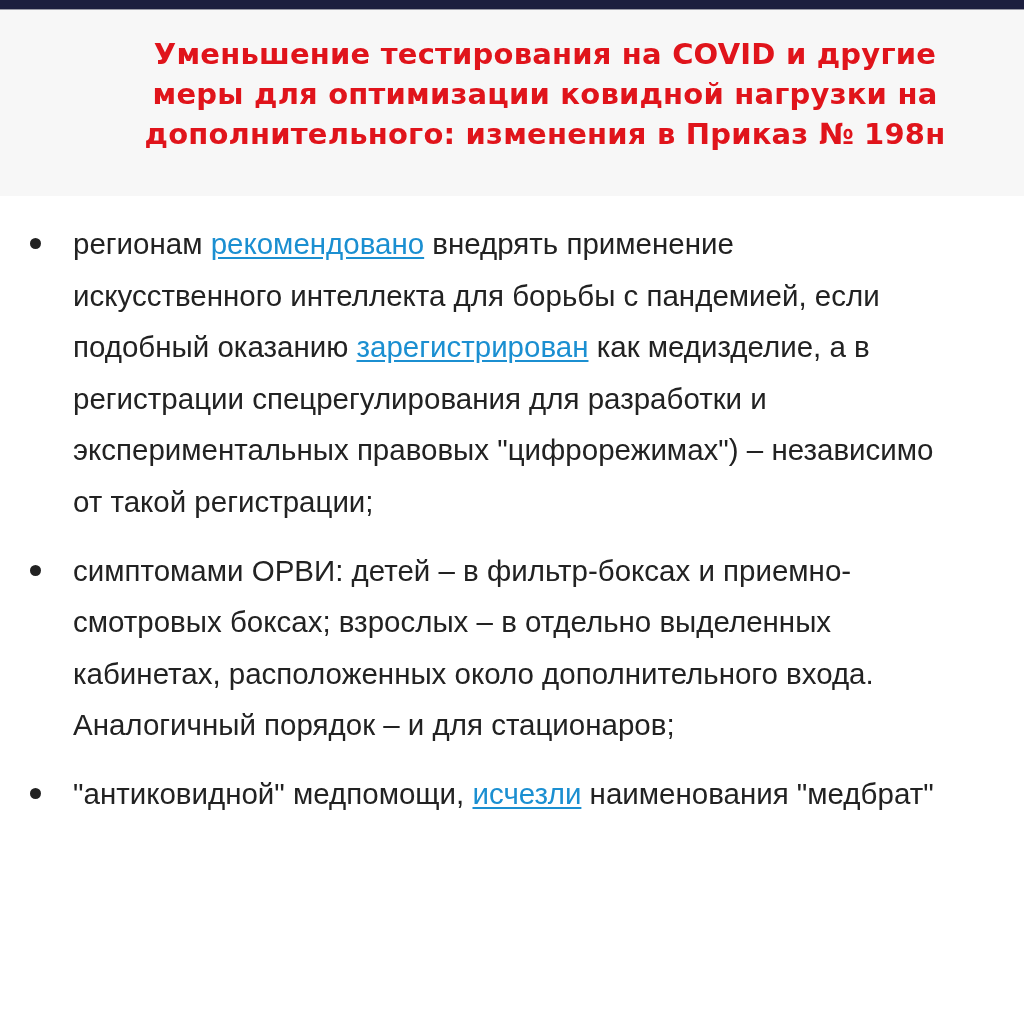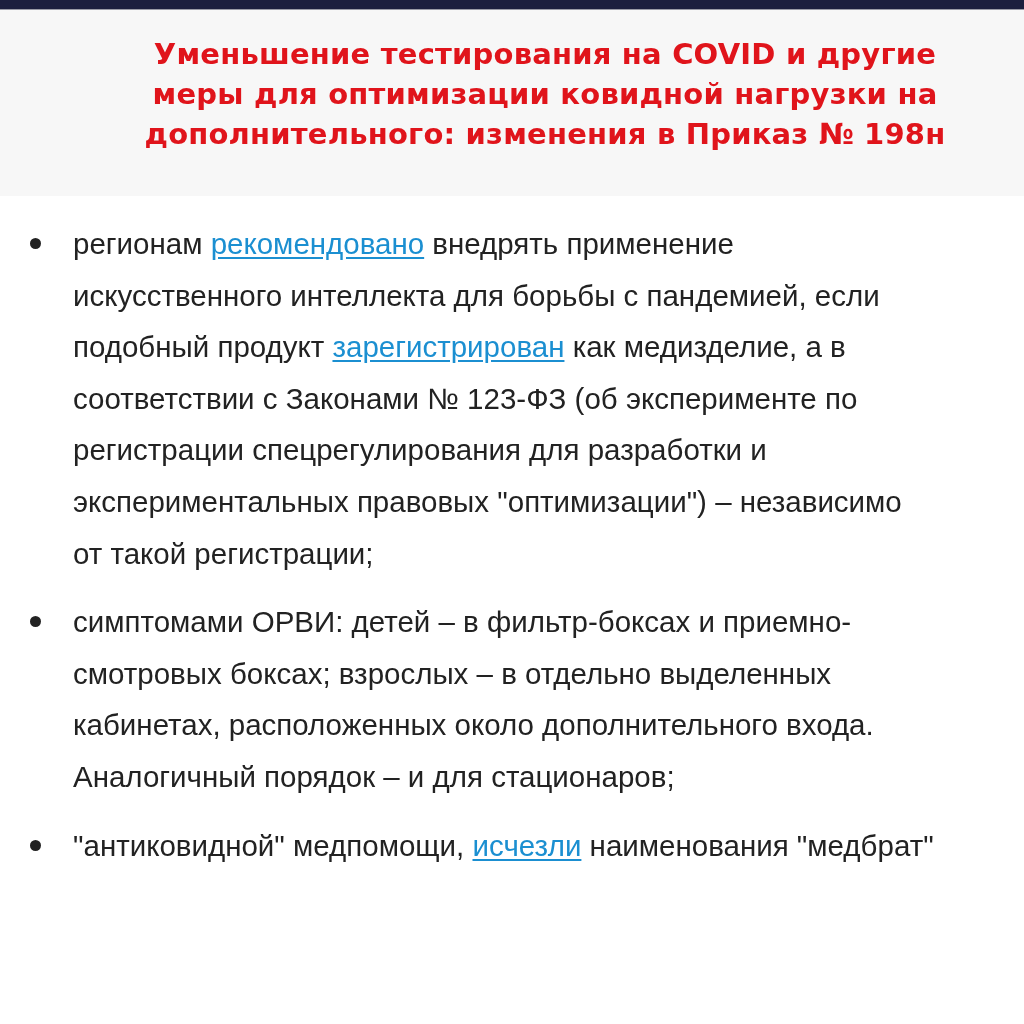--- a/index.html
+++ b/index.html
@@ -88,24 +88,23 @@
   <span class="tline">дополнительного: изменения в Приказ № 198н</span>
 </div>
 
 <div class="content">
   <ul class="bullets">
 
     <li>
       <span class="dot"></span>
       <span class="line"><span>регионам </span><a class="link">рекомендовано</a><span> внедрять применение</span></span>
       <span class="line">искусственного интеллекта для борьбы с пандемией, если</span>
-      <span class="line"><span>подобный продукт </span><a class="link">зарегистрирован</a><span> как медизделие, а в</span></span>
-      <span class="line">соответствии с Законами № 123-ФЗ (об эксперименте по</span>
+      <span class="line"><span>подобный оказанию </span><a class="link">зарегистрирован</a><span> как медизделие, а в</span></span>
       <span class="line">регистрации спецрегулирования для разработки и</span>
-      <span class="line">экспериментальных правовых "оптимизации") – независимо</span>
+      <span class="line">экспериментальных правовых "цифрорежимах") – независимо</span>
       <span class="line">от такой регистрации;</span>
     </li>
 
     <li>
       <span class="dot"></span>
       <span class="line">симптомами ОРВИ: детей – в фильтр-боксах и приемно-</span>
       <span class="line">смотровых боксах; взрослых – в отдельно выделенных</span>
       <span class="line">кабинетах, расположенных около дополнительного входа.</span>
       <span class="line">Аналогичный порядок – и для стационаров;</span>
     </li>

